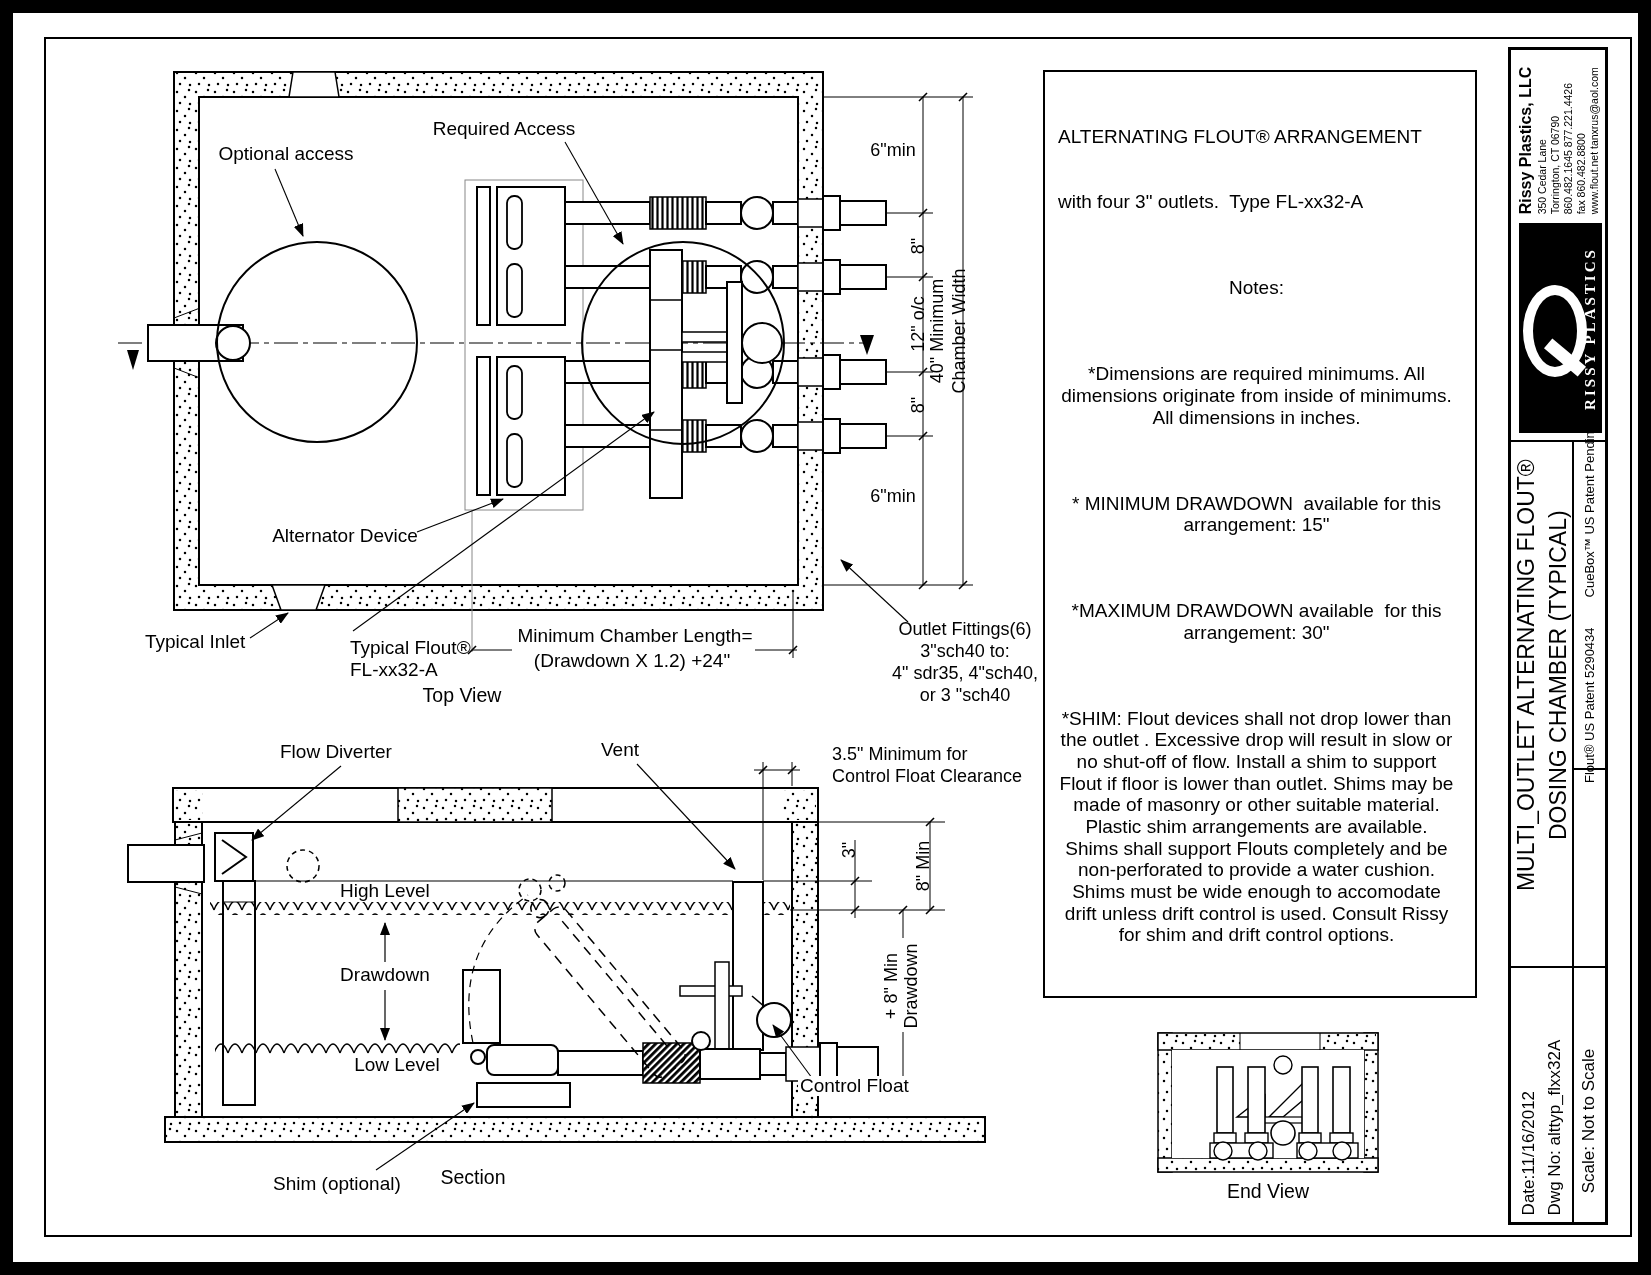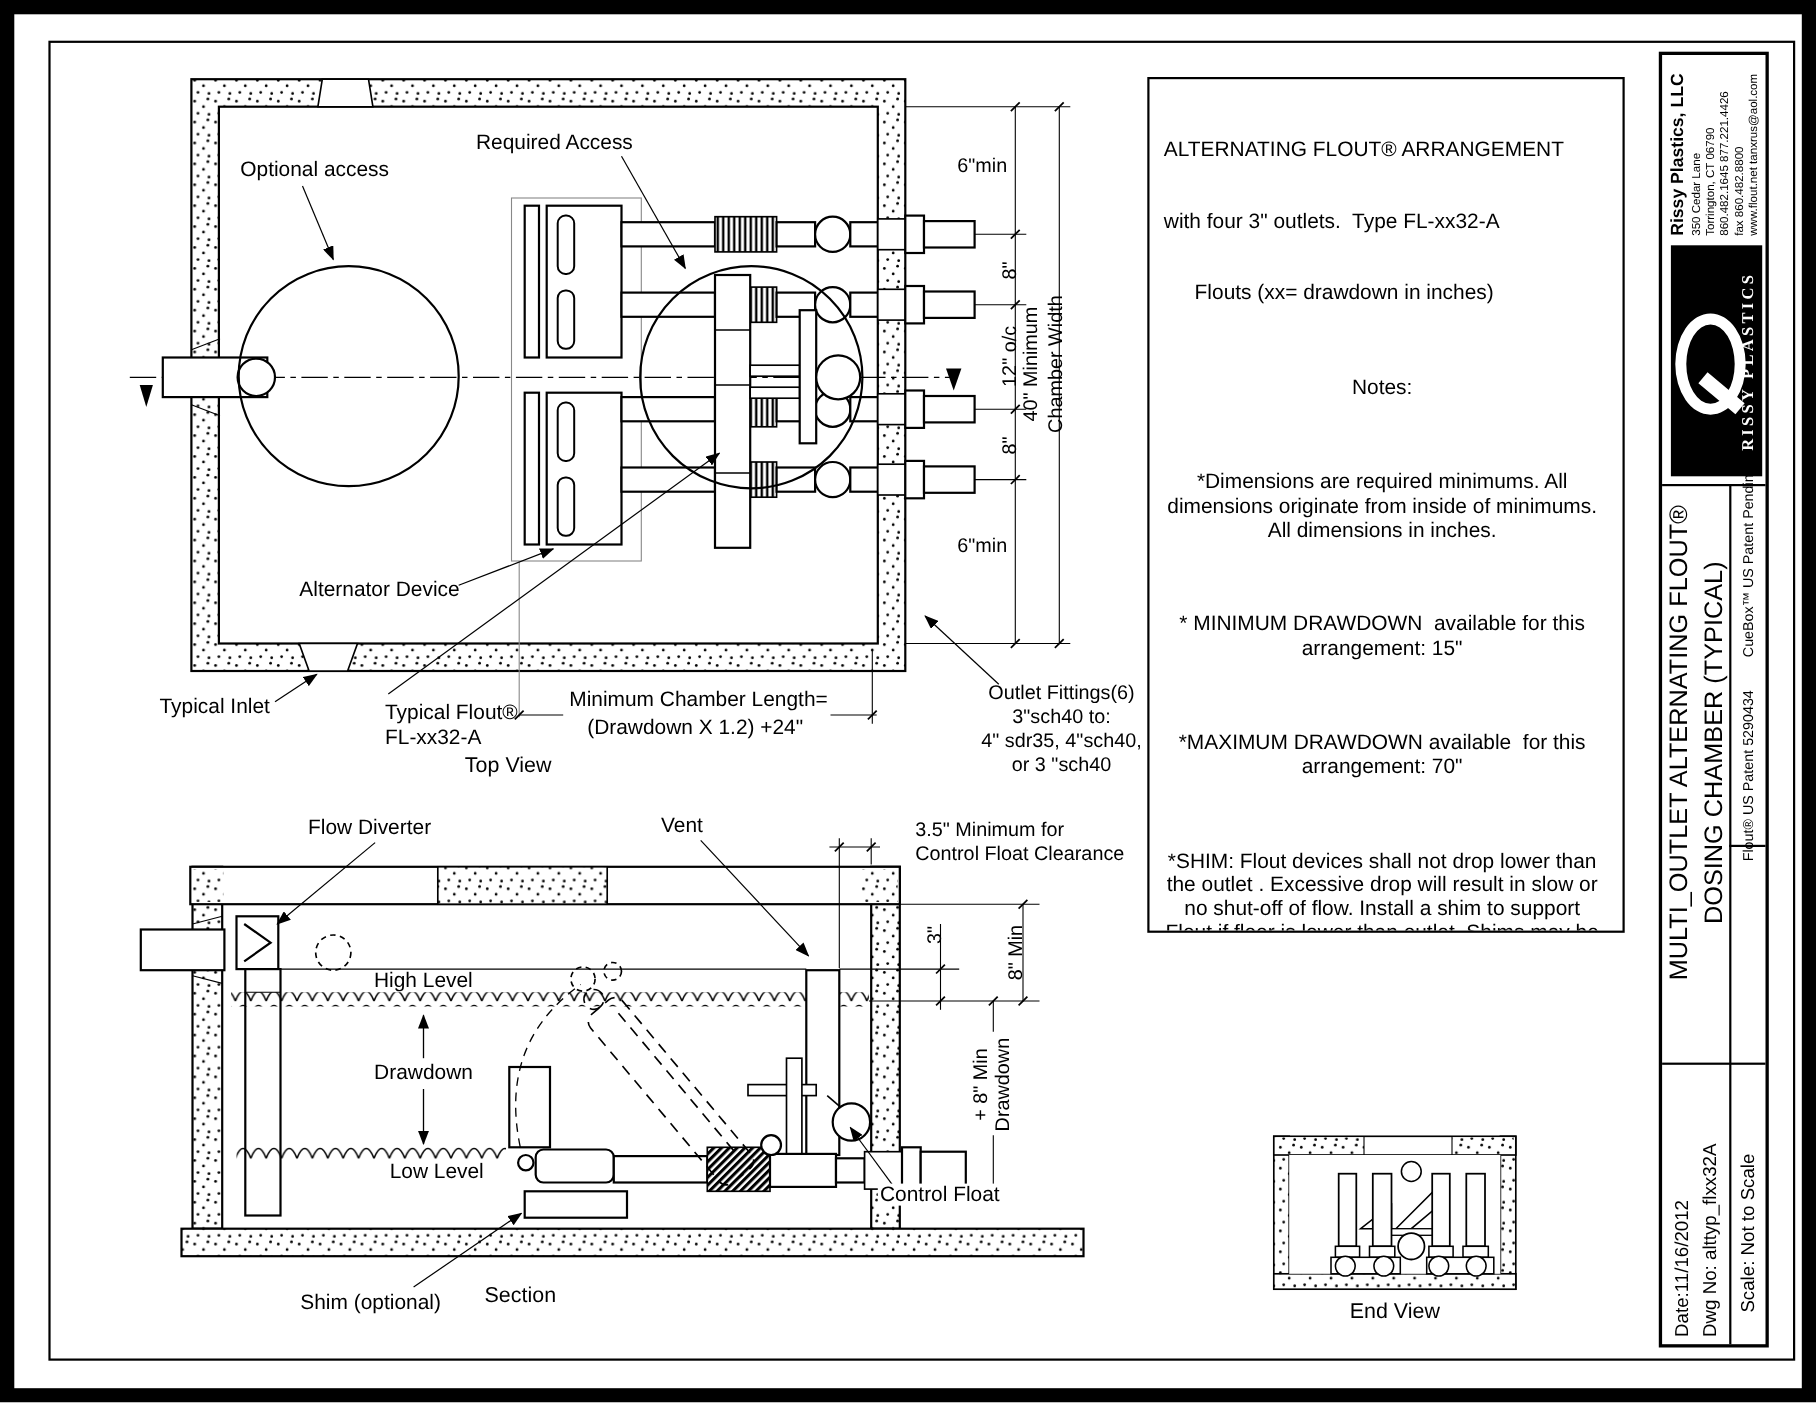--- a/index.html
+++ b/index.html
@@ -7,21 +7,21 @@
        font-family:"Liberation Sans",sans-serif;color:#000;overflow:hidden;}
   .abs{position:absolute;}
   .page-border{position:absolute;inset:0;border:13px solid #000;box-sizing:border-box;}
   .inner-frame{position:absolute;left:44px;top:37px;width:1588px;height:1200px;
                border:2px solid #000;box-sizing:border-box;}
   svg{position:absolute;overflow:visible;}
   svg text{font-family:"Liberation Sans",sans-serif;font-size:19px;fill:#000;stroke:none;}
   svg text.dim{font-size:18px;}
   svg text.cap{font-size:19.5px;}
   
-  .notes{position:absolute;left:1043px;top:70px;width:434px;height:778px;
+  .notes{position:absolute;left:1043px;top:70px;width:434px;height:928px;
          border:2px solid #000;box-sizing:border-box;background:#fff;
          padding:11px 20px 10px 13px;font-size:19px;line-height:1.14;
          white-space:pre-wrap;overflow:hidden;}
   .notes p{margin:21px 0 0 0;text-align:center;}
   .notes .h{margin:0;}
   .notes .ind{padding-left:28px;}
   
   .tblock{position:absolute;left:1508px;top:47px;width:100px;height:1178px;
           border:3px solid #000;box-sizing:border-box;background:#fff;}
   .tb-line{position:absolute;background:#000;}
@@ -326,25 +326,24 @@
   <text x="337" y="381" text-anchor="middle">Low Level</text>
   <rect x="738" y="386" width="125" height="20" fill="#fff"></rect>
   <text x="740" y="402">Control Float</text>
   <text x="213" y="500">Shim (optional)</text>
   <text class="cap" x="413" y="494" text-anchor="middle">Section</text>
 </svg>
 
 <div class="notes">
   <div class="h">ALTERNATING FLOUT® ARRANGEMENT</div>
   <div class="h">with four 3" outlets.  Type FL-xx32-A</div>
-  <div class="h ind">Flouts (xx= drawdown in inches)</div>
   <p>Notes:</p>
   <p>*Dimensions are required minimums. All dimensions originate from inside of minimums. All dimensions in inches.</p>
   <p>* MINIMUM DRAWDOWN  available for this arrangement: 15"</p>
-  <p>*MAXIMUM DRAWDOWN available  for this arrangement: 70"</p>
+  <p>*MAXIMUM DRAWDOWN available  for this arrangement: 30"</p>
   <p>*SHIM: Flout devices shall not drop lower than the outlet . Excessive drop will result in slow or no shut-off of flow. Install a shim to support Flout if floor is lower than outlet. Shims may be made of masonry or other suitable material. Plastic shim arrangements are available. Shims shall support Flouts completely and be non-perforated to provide a water cushion. Shims must be wide enough to accomodate drift unless drift control is used. Consult Rissy for shim and drift control options.</p>
   
   
 </div>
 
 <svg class="abs" style="left:1085px;top:1020px" width="320" height="195" viewBox="0 0 320 195">
   <g>
     <rect x="73" y="13" width="14" height="139" fill="url(#stip)" stroke="#000" stroke-width="1.5"></rect>
     <rect x="279" y="13" width="14" height="139" fill="url(#stip)" stroke="#000" stroke-width="1.5"></rect>
     <rect x="73" y="138" width="220" height="14" fill="url(#stip)" stroke="#000" stroke-width="1.5"></rect>

